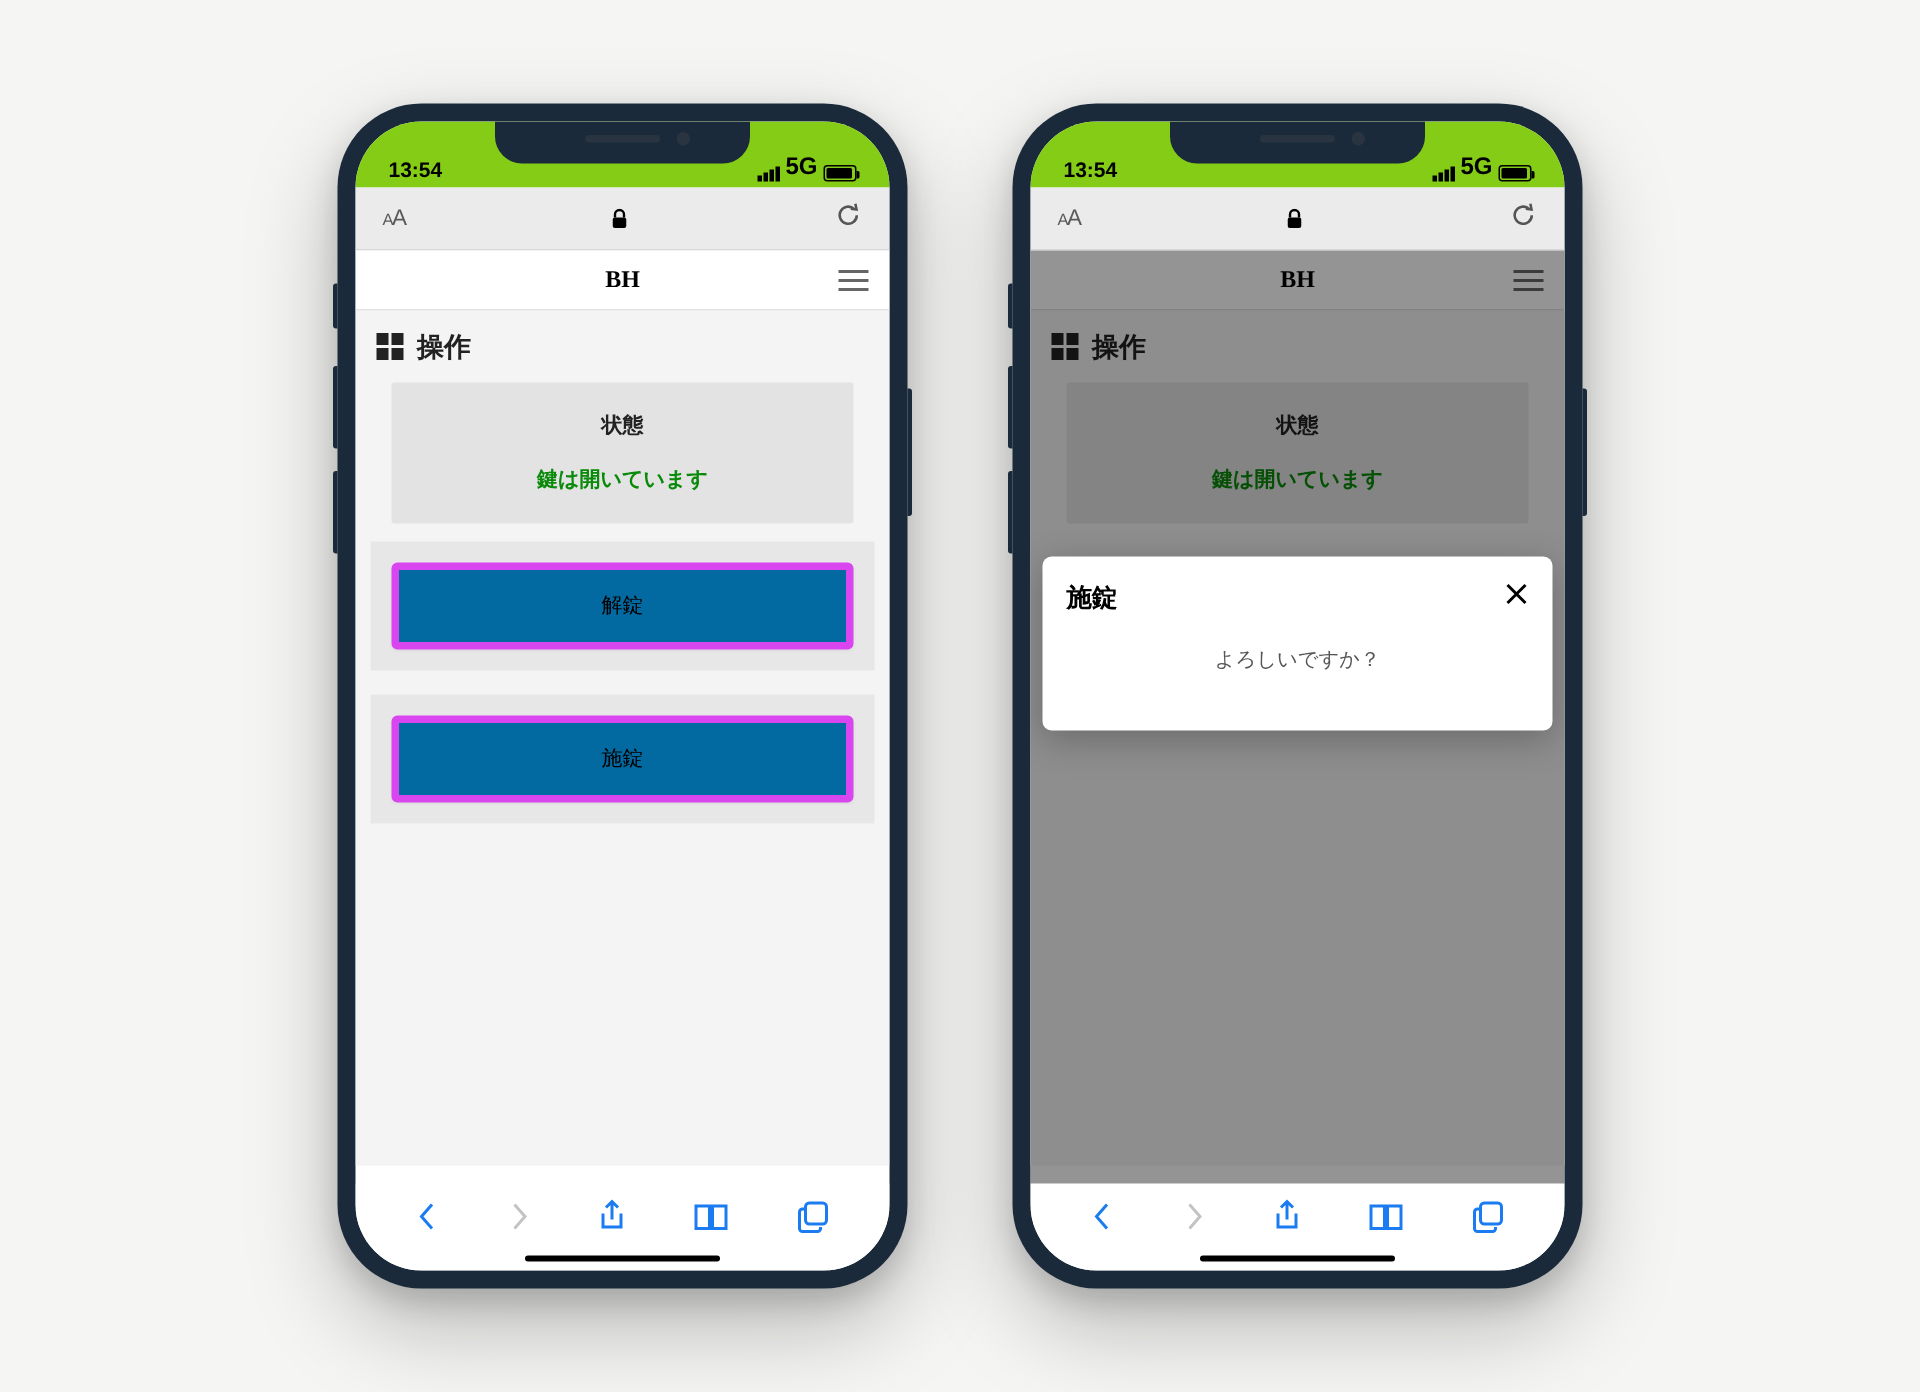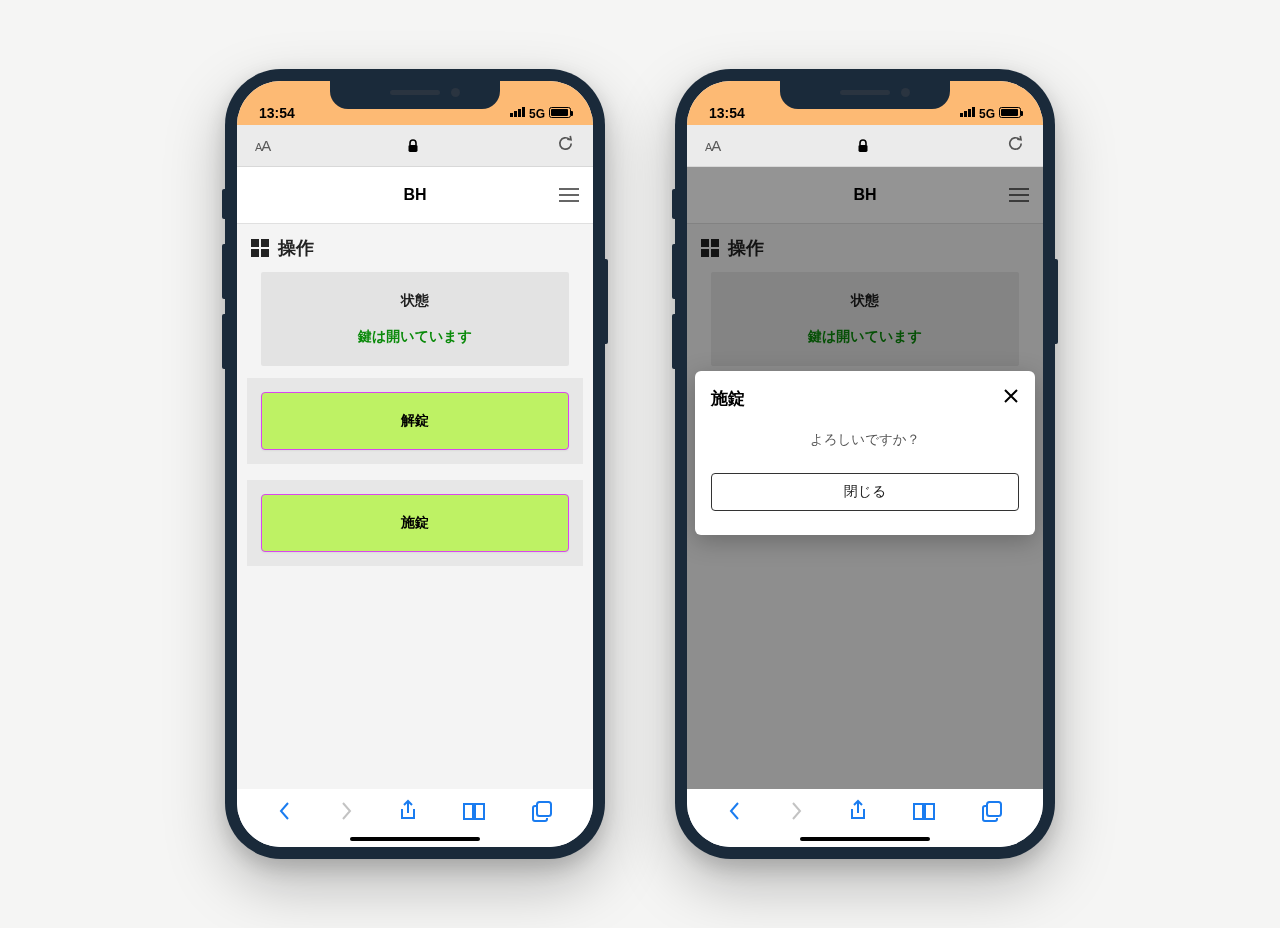--- a/index.html
+++ b/index.html
@@ -59,30 +59,30 @@
     border-radius:50%;
   }
   .side-btn { position:absolute; background:#1a2a3a; }
   .side-l1 { left:-3px; top:120px; width:3px; height:30px; border-radius:2px 0 0 2px;}
   .side-l2 { left:-3px; top:175px; width:3px; height:55px; border-radius:2px 0 0 2px;}
   .side-l3 { left:-3px; top:245px; width:3px; height:55px; border-radius:2px 0 0 2px;}
   .side-r  { right:-3px; top:190px; width:3px; height:85px; border-radius:0 2px 2px 0;}
 
   .statusbar {
     height: 44px;
-    background: #fdba74;
+    background: #84cc16;
     display: flex;
     align-items: flex-end;
     justify-content: space-between;
     padding: 0 22px 4px;
     font-size: 14px;
     font-weight: 700;
     gap: 45px;
   }
-  .status-right { display:flex; align-items:flex-start; gap:4px; font-size:12px; }
+  .status-right { display:flex; align-items:flex-end; gap:4px; font-size:16px; }
   .signal { display:inline-flex; align-items:flex-end; gap:1px; }
   .signal i { width:3px; background:#000; display:inline-block; }
   .signal i:nth-child(1){height:4px} .signal i:nth-child(2){height:6px}
   .signal i:nth-child(3){height:8px} .signal i:nth-child(4){height:10px}
   .battery { width:22px; height:11px; border:1.3px solid #000; border-radius:2.5px; position:relative; }
   .battery::after{ content:""; position:absolute; right:-3px; top:3px; width:2px; height:5px; background:#000; border-radius:0 1px 1px 0;}
   .battery i { display:block; width:17px; height:7px; background:#000; margin:0.6px; border-radius:1px;}
 
   .urlbar {
     height: 42px;
@@ -93,29 +93,30 @@
     padding: 0 18px;
     border-bottom:1px solid #d8d8d8;
     color:#555;
     gap:40px;
   }
   .aa { font-size:15px; letter-spacing:-1px; color:#5a5a5a; }
   .aa span:first-child{ font-size:11px; }
   .lock-icon { flex:1; display:flex; justify-content:center; }
 
   .appheader {
-    height: 57px;
+    height: 40px;
     background:#fff;
     border-bottom:1px solid #e0e0e0;
     display:flex;
     align-items:center;
     justify-content:center;
     position:relative;
     font-weight:700;
     font-size:16px;
+    font-family:Liberation Serif, serif;
   }
   .hamburger {
     position:absolute; right:14px; top:50%; transform:translateY(-50%);
     display:flex; flex-direction:column; gap:4px;
     width:20px;
   }
   .hamburger i { height:2px; background:#666; }
 
   .content { background:#f4f4f4; height: calc(100% - 44px - 42px - 52px - 58px); overflow:hidden; }
   .section-head { display:flex; align-items:center; gap:9px; padding:12px 14px 12px; font-weight:700; font-size:18px; color:#222;font-family:Liberation Mono, monospace;}
@@ -131,29 +132,29 @@
   }
   .card .label { font-size:14px; color:#222; font-weight:600; margin-bottom:18px; }
   .card .status { font-size:14px; color:#0a8a0a; font-weight:700;font-family:Liberation Mono, monospace; }
 
   .btn-card {
     margin: 0 10px 16px;
     background:#e7e7e7;
     padding:14px;
   }
   .btn-white {
-    background:#bef264;
-    border:1px solid #d946ef;
+    background:#0369a1;
+    border:5px solid #d946ef;
     border-radius:4px;
     height:58px;
     display:flex;
     align-items:center;
     justify-content:center;
     font-size:14px;
-    font-weight:700;
+    font-weight:400;
     box-shadow:0 1px 2px rgba(0,0,0,0.05);
   }
 
   .bottombar {
     position:absolute;
     bottom:0; left:0; right:0;
     height:58px;
     background:#fff;
     display:flex;
     justify-content:space-around;
@@ -360,21 +361,20 @@
         <span>施錠</span>
         <span class="close-x">
           <svg width="16" height="16" viewBox="0 0 16 16">
               <path d="M2 2l12 12M14 2L2 14"></path>
             </svg>
         </span>
       </div>
       <div class="modal-body">
         <div>よろしいですか？</div>
       </div>
-      <div class="modal-btn outline">閉じる</div>
     </div>
 
     <div class="bottombar">
       <span><svg width="16" height="20" viewBox="0 0 12 20">
             <path d="M9 2L2 10l7 8"></path>
           </svg></span>
       <span class="disabled"><svg width="16" height="20" viewBox="0 0 12 20">
             <path d="M3 2l7 8-7 8"></path>
           </svg></span>
       <span><svg width="20" height="24" viewBox="0 0 20 24">

